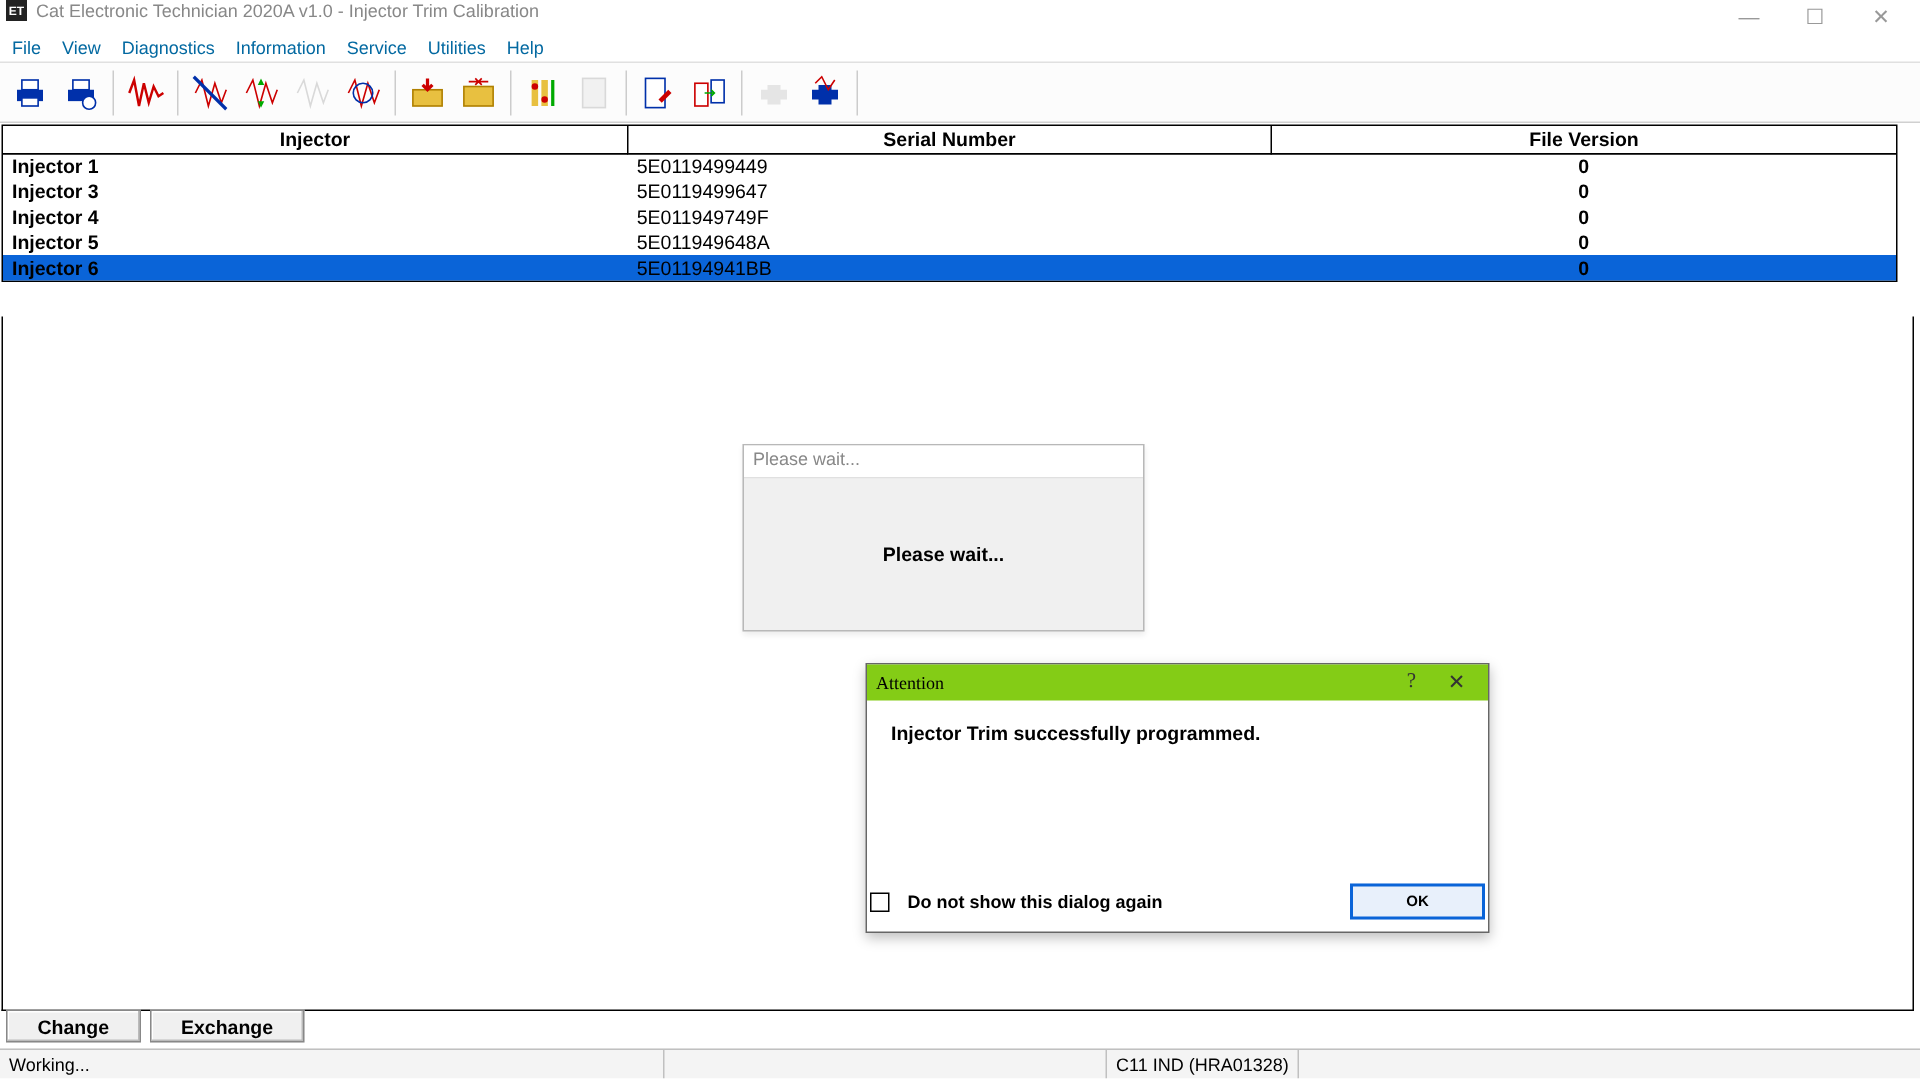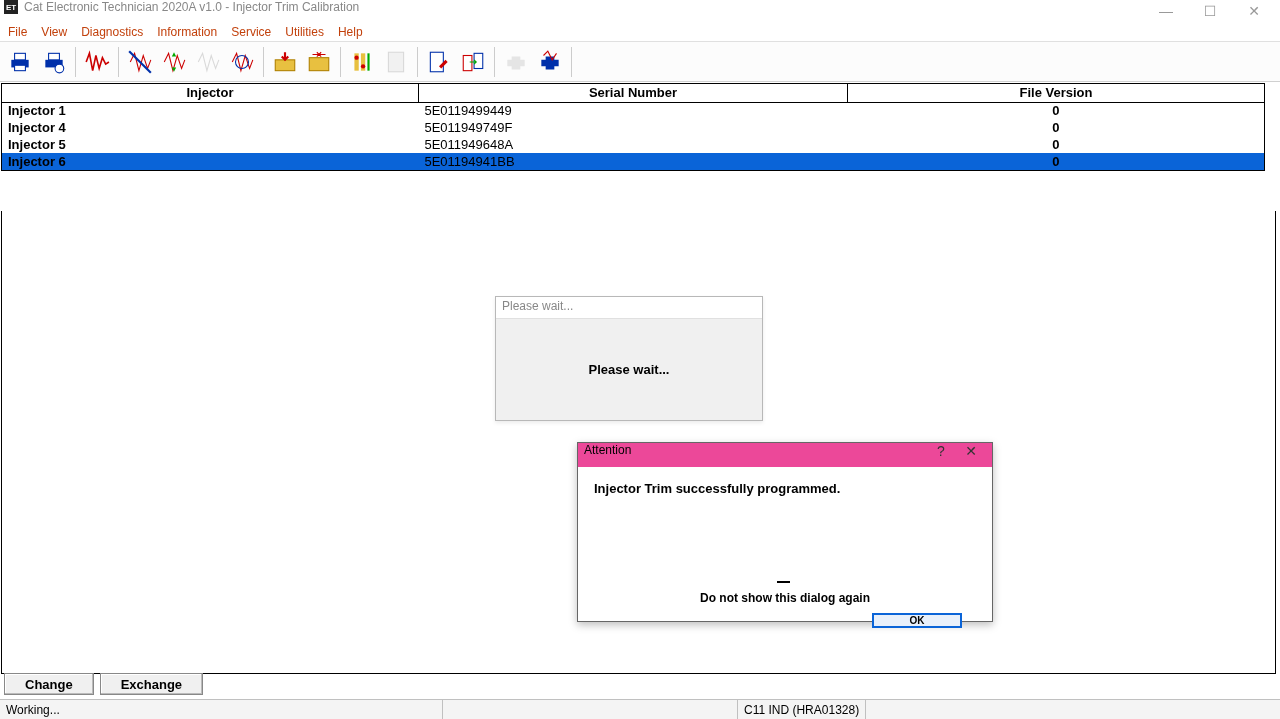--- a/index.html
+++ b/index.html
@@ -31,21 +31,21 @@
   .titlebar .title { flex:1; }
   .titlebar .winbtns { display:flex; gap:0; }
   .titlebar .winbtn {
     width:44px; height:22px; display:flex;align-items:center;justify-content:center;
     color:#999; font-size:14px;
   }
 
   
   .menubar {
     height:20px; display:flex; align-items:center; gap:14px;
-    padding:0 8px; font-size:12px; color:#c2410c;
+    padding:0 8px; font-size:12px; color:#0369a1;
     border-bottom:1px solid #e0e0e0;
   }
   .menubar span { cursor:default; }
 
   
   .toolbar {
     height:40px; display:flex; align-items:center;
     padding:2px 4px; gap:2px;
     border-bottom:1px solid #d0d0d0;
     background:#fcfcfc;
@@ -112,34 +112,34 @@
 
   
   .dlg-attn {
     position:absolute; left:577px; top:442px;
     width:416px; height:180px;
     border:1px solid #666;
     background:#fff;
     box-shadow:0 3px 8px rgba(0,0,0,.25);
   }
   .dlg-attn .dlg-titlebar {
-    height:24px; display:flex; align-items:flex-start;
-    padding:0 6px; font-size:12px; background:#ec4899;
+    height:24px; display:flex; align-items:center;
+    padding:0 6px; font-size:12px; background:#84cc16;font-family:Liberation Serif, serif;
   }
   .dlg-attn .dlg-titlebar .t { flex:1; }
   .dlg-attn .dlg-titlebar .btn {
     width:30px; text-align:center; font-size:14px; color:#333;
   }
   .dlg-attn .dlg-msg {
     padding:14px 16px; font-weight:bold; font-size:13px;
   }
   .dlg-attn .dlg-bottom {
     position:absolute; left:0; right:0; bottom:0;
     height:40px; display:flex; align-items:center;
-    padding:0 30px; gap:8px;flex-direction:column;
+    padding:0 2px; gap:8px;
   }
   .dlg-attn .chk {
     width:13px; height:13px; border:1px solid #000; background:#fff;
     display:inline-block; margin-right:4px; vertical-align:middle;
   }
   .dlg-attn .chk-label { font-weight:bold; font-size:12px; }
   .dlg-attn .ok-btn {
     margin-left:auto;
     width:90px; height:24px;
     border:2px solid #0a64d8;
@@ -314,20 +314,25 @@
         <th>File Version</th>
       </tr>
     </thead>
     <tbody id="tbody">
         <tr>
           <td class="c0">Injector 1</td>
           <td class="c1">5E0119499449</td>
           <td class="c2">0</td>
         </tr>
         <tr>
+          <td class="c0">Injector 3</td>
+          <td class="c1">5E0119499647</td>
+          <td class="c2">0</td>
+        </tr>
+        <tr>
           <td class="c0">Injector 4</td>
           <td class="c1">5E011949749F</td>
           <td class="c2">0</td>
         </tr>
         <tr>
           <td class="c0">Injector 5</td>
           <td class="c1">5E011949648A</td>
           <td class="c2">0</td>
         </tr>
         <tr class="selected">

